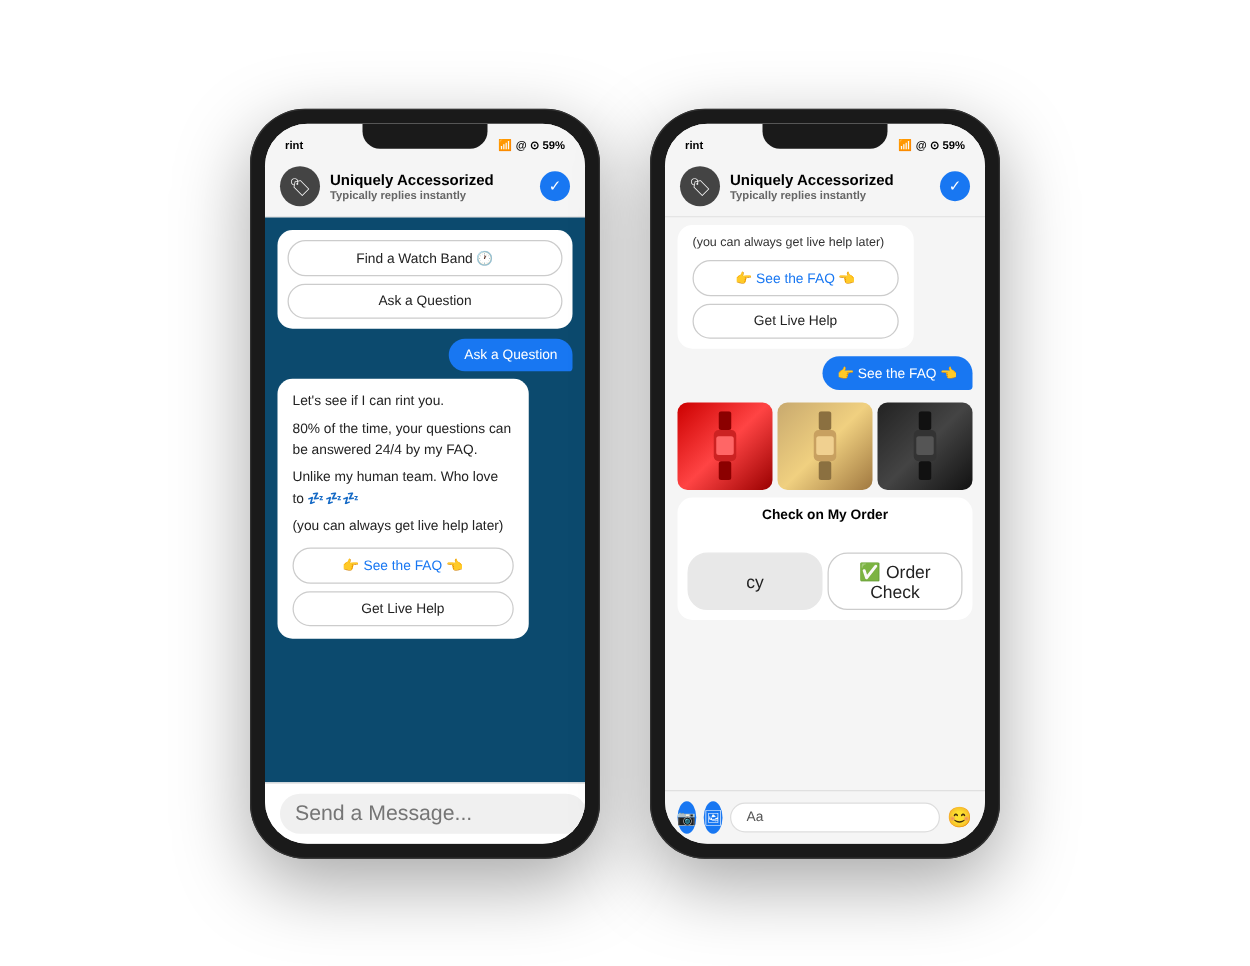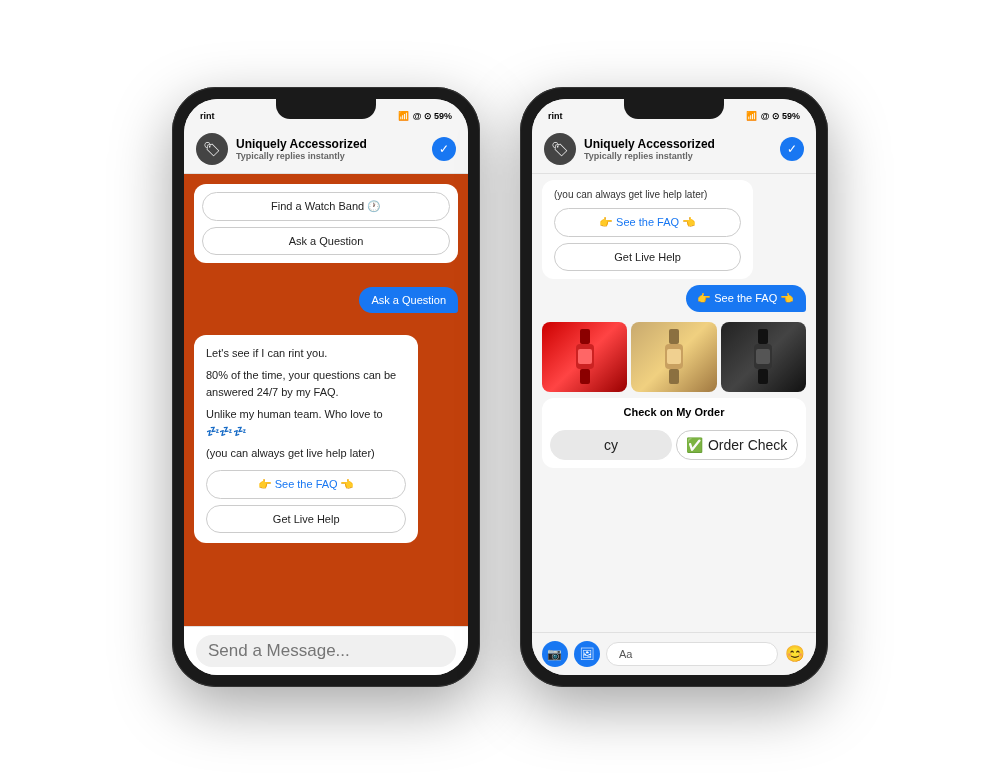--- a/index.html
+++ b/index.html
@@ -15,21 +15,21 @@
     .page-container {
       display: flex;
       gap: 40px;
       align-items: center;
       justify-content: center;
       padding: 30px;
     }
 
     
     .phone {
-      width: 308px;
+      width: 280px;
       height: 600px;
       background: #1a1a1a;
       border-radius: 44px;
       padding: 12px;
       box-shadow: 0 20px 60px rgba(0,0,0,0.35), inset 0 0 0 1px #333;
       position: relative;
       display: flex;
       flex-direction: column;
     }
     .phone-inner {
@@ -124,22 +124,22 @@
       font-size: 12px;
     }
 
     
     .chat-area {
       flex: 1;
       overflow: hidden;
       padding: 10px 10px 6px 10px;
       display: flex;
       flex-direction: column;
-      gap: 22px;
-      background: #c2410c;
+      gap: 6px;
+      background: #0c4a6e;
     }
 
     
     .quick-replies {
       background: white;
       border-radius: 12px;
       padding: 8px;
       display: flex;
       flex-direction: column;
       gap: 6px;
@@ -362,21 +362,21 @@
 
         <div class="quick-replies">
           <button class="qr-btn">Find a Watch Band 🕐</button>
           <button class="qr-btn">Ask a Question</button>
         </div>
 
         <div class="user-bubble">Ask a Question</div>
 
         <div class="bot-message">
           <div style="margin-bottom:6px;">Let's see if I can rint you.</div>
-          <div style="margin-bottom:6px;">80% of the time, your questions can be answered 24/7 by my FAQ.</div>
+          <div style="margin-bottom:6px;">80% of the time, your questions can be answered 24/4 by my FAQ.</div>
           <div style="margin-bottom:6px;">Unlike my human team.  Who love to 💤💤💤</div>
           <div style="margin-bottom:8px;">(you can always get live help later)</div>
           <div class="action-btns">
             <button class="action-btn highlight">👉 See the FAQ 👈</button>
             <button class="action-btn">Get Live Help</button>
           </div>
         </div>
       </div>
 
       <div class="input-bar">
@@ -439,21 +439,21 @@
             <svg width="30" height="55" viewBox="0 0 30 55">
               <rect x="10" y="0" width="10" height="15" fill="#111" rx="2"></rect>
               <rect x="6" y="15" width="18" height="25" fill="#333" rx="4"></rect>
               <rect x="8" y="20" width="14" height="15" fill="#555" rx="2"></rect>
               <rect x="10" y="40" width="10" height="15" fill="#111" rx="2"></rect>
             </svg>
           </div>
         </div>
 
         <div style="background:white; border-radius:12px; padding:8px;">
-          <div style="font-size:11px; font-weight:700; text-align:center; margin-bottom:12px;">Check on My Order</div>
+          <div style="font-size:11px; font-weight:700; text-align:center; margin-bottom:24px;">Check on My Order</div>
           <div class="order-row">
             <button class="order-btn order-btn-gray">cy</button>
             <button class="order-btn">✅ Order Check</button>
           </div>
         </div>
       </div>
 
       <div class="input-bar-2">
         <div class="input-icon-cam">📷</div>
         <div class="input-icon-cam" style="background:#1877f2;">🖼</div>

